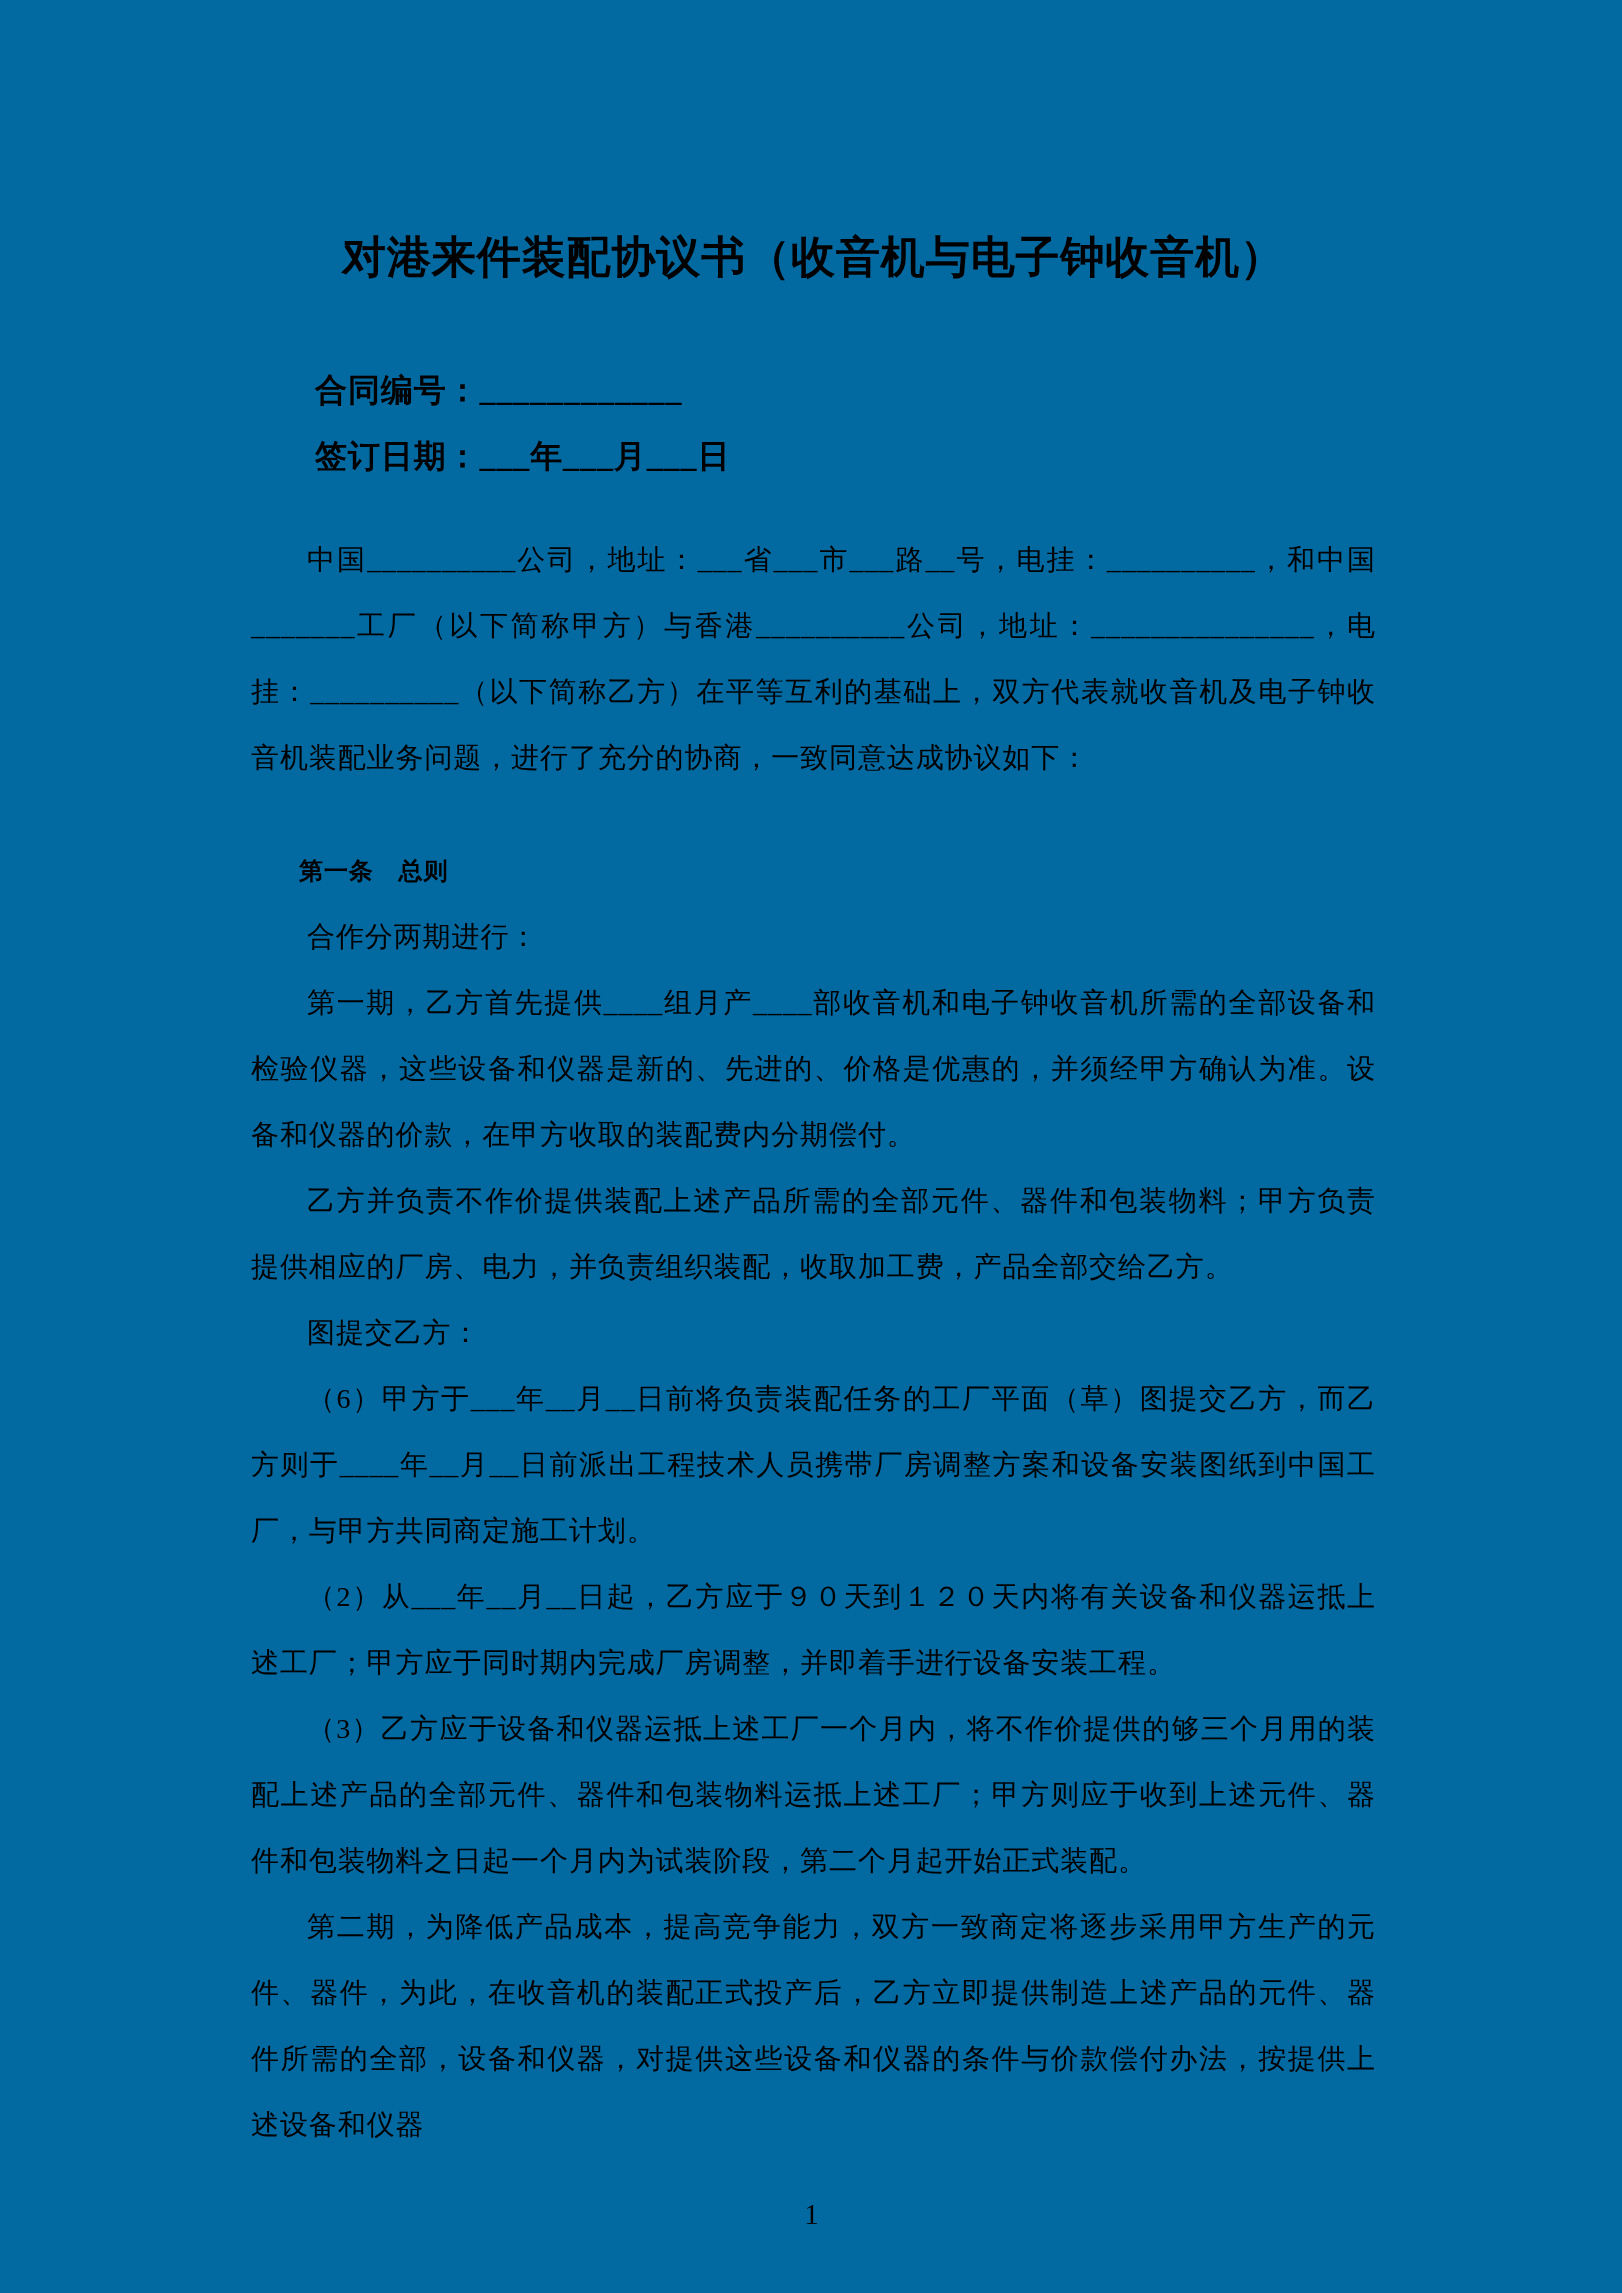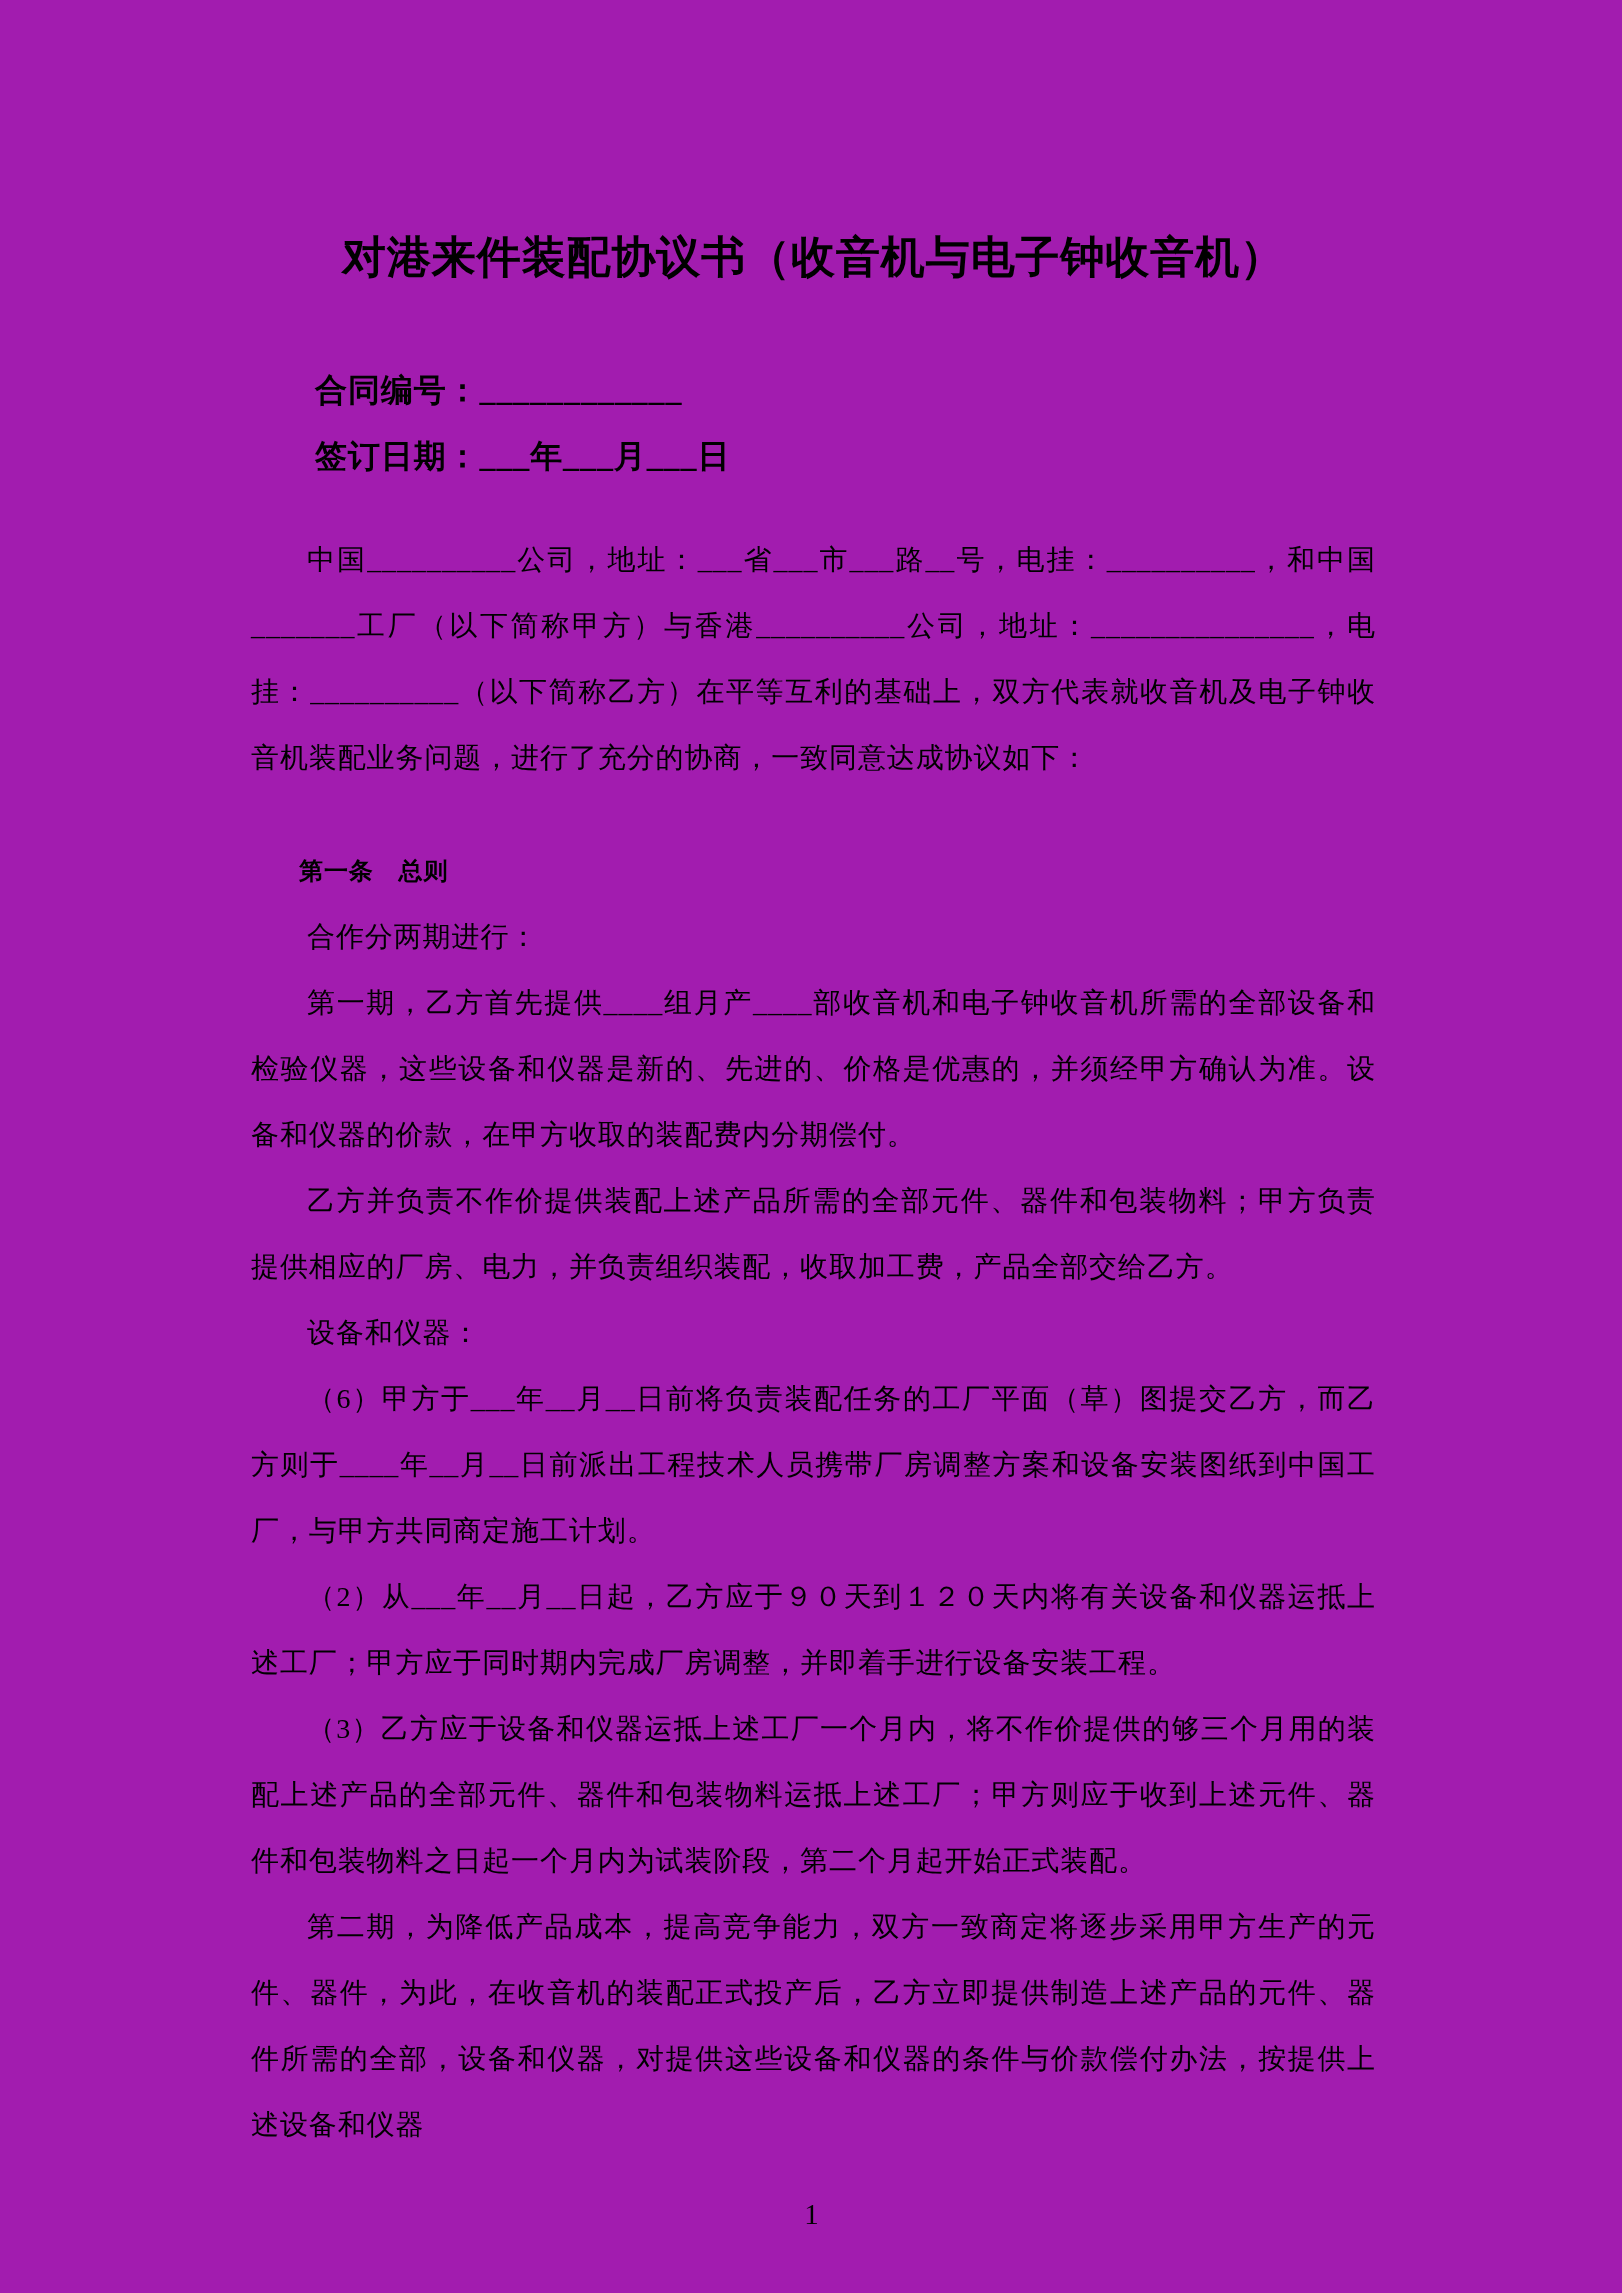--- a/index.html
+++ b/index.html
@@ -9,21 +9,21 @@
   }
   body {
     font-family: "Liberation Serif", "DejaVu Serif", serif;
     color: #000000;
   }
   .page {
     position: relative;
     width: 1623px;
     height: 2294px;
     margin: 0 auto;
-    background: #a21caf;
+    background: #0369a1;
     box-sizing: border-box;
     padding: 229px 247px 0 251px;
   }
   .doc-title {
     font-size: 44px;
     font-weight: bold;
     text-align: center;
     margin: 0 0 71px 0;
     letter-spacing: 0.9px;
     line-height: 1.3;
@@ -83,21 +83,21 @@
   <p class="para intro">中国__________公司，地址：___省___市___路__号，电挂：__________，和中国_______工厂（以下简称甲方）与香港__________公司，地址：_______________，电挂：__________（以下简称乙方）在平等互利的基础上，双方代表就收音机及电子钟收音机装配业务问题，进行了充分的协商，一致同意达成协议如下：</p>
 
   <h2 class="section-heading">第一条　总则</h2>
 
   <p class="para">合作分两期进行：</p>
 
   <p class="para">第一期，乙方首先提供____组月产____部收音机和电子钟收音机所需的全部设备和检验仪器，这些设备和仪器是新的、先进的、价格是优惠的，并须经甲方确认为准。设备和仪器的价款，在甲方收取的装配费内分期偿付。</p>
 
   <p class="para">乙方并负责不作价提供装配上述产品所需的全部元件、器件和包装物料；甲方负责提供相应的厂房、电力，并负责组织装配，收取加工费，产品全部交给乙方。</p>
 
-  <p class="para">设备和仪器：</p>
+  <p class="para">图提交乙方：</p>
 
   <p class="para">（6）甲方于___年__月__日前将负责装配任务的工厂平面（草）图提交乙方，而乙方则于____年__月__日前派出工程技术人员携带厂房调整方案和设备安装图纸到中国工厂，与甲方共同商定施工计划。</p>
 
   <p class="para">（2）从___年__月__日起，乙方应于９０天到１２０天内将有关设备和仪器运抵上述工厂；甲方应于同时期内完成厂房调整，并即着手进行设备安装工程。</p>
 
   <p class="para">（3）乙方应于设备和仪器运抵上述工厂一个月内，将不作价提供的够三个月用的装配上述产品的全部元件、器件和包装物料运抵上述工厂；甲方则应于收到上述元件、器件和包装物料之日起一个月内为试装阶段，第二个月起开始正式装配。</p>
 
   <p class="para">第二期，为降低产品成本，提高竞争能力，双方一致商定将逐步采用甲方生产的元件、器件，为此，在收音机的装配正式投产后，乙方立即提供制造上述产品的元件、器件所需的全部，设备和仪器，对提供这些设备和仪器的条件与价款偿付办法，按提供上述设备和仪器</p>
 
   <div class="page-number">1</div>

